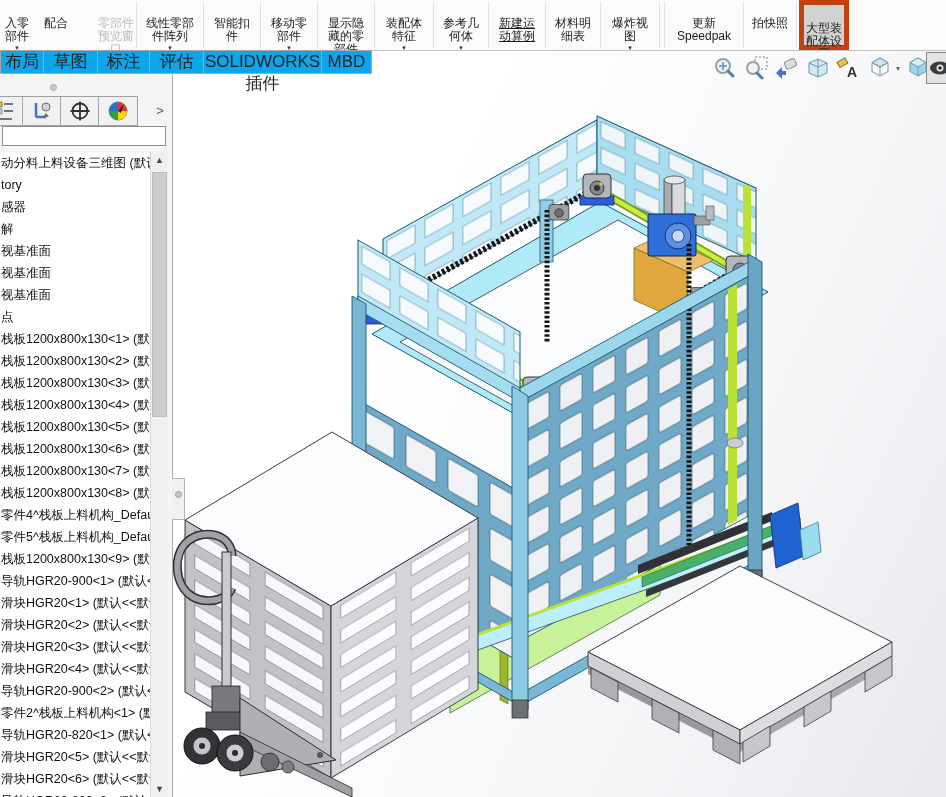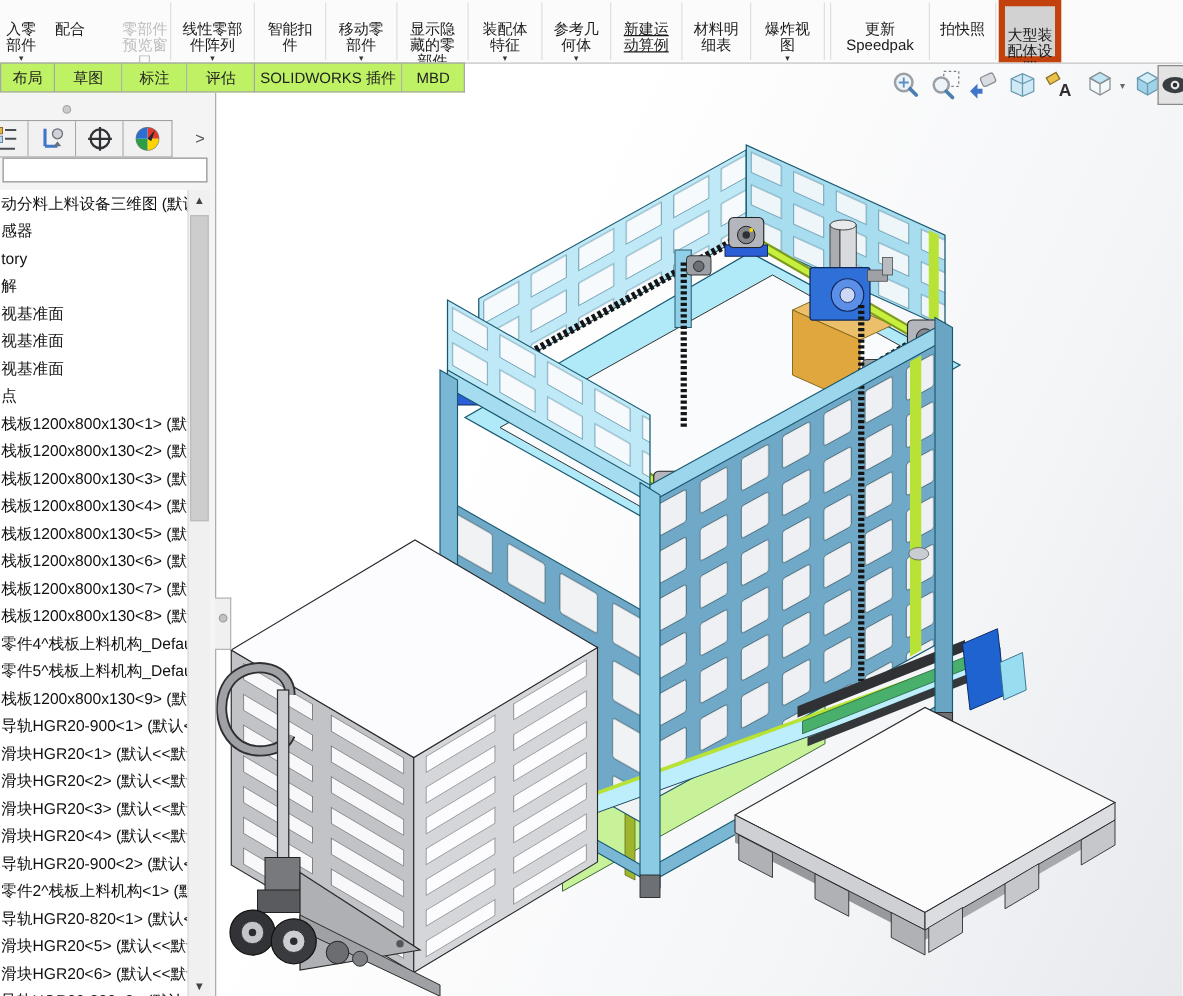--- a/index.html
+++ b/index.html
@@ -9,22 +9,22 @@
     border-bottom:1px solid #c3c3c3;display:flex;align-items:flex-start;overflow:hidden;}
   .rbtn{height:50px;box-sizing:border-box;display:flex;flex-direction:column;align-items:center;
     padding-top:17px;font-size:12px;line-height:13px;text-align:center;white-space:pre-line;
     color:#1a1a1a;flex:0 0 auto;cursor:default;}
   .rbtn .arr{font-size:7px;color:#333;margin-top:1px;line-height:7px;}
   .rbtn.disabled{color:#bcbcbc;align-items:flex-end;}
   .rbtn.active{background:#d2d2d2;border:5px solid #c2410c;}
   .rsep{width:1px;height:46px;background:#e0e0e0;margin:2px 2px 0 2px;flex:0 0 aupx;}
   
   .tabbar{position:absolute;left:0;top:50px;height:24px;display:flex;z-index:5;}
-  .tab{box-sizing:border-box;height:24px;line-height:22px;text-align:center;font-size:12px;
-    color:#222;background:#bef264;border:1px solid #a8a8a8;border-left:none;}
+  .tab{box-sizing:border-box;height:24px;line-height:22px;text-align:center;font-size:17px;
+    color:#222;background:#0ea5e9;border:1px solid #a8a8a8;border-left:none;}
   .tab:first-child{border-left:1px solid #a8a8a8;}
   
   .gfx{position:absolute;left:173px;top:50px;width:773px;height:747px;
     background:linear-gradient(115deg,#ffffff 30%,#f4f5f7 72%,#e7e9ed 100%);}
   .modelsvg{position:absolute;left:0;top:0;z-index:2;}
   
   .headsup{position:absolute;left:712px;top:55px;display:flex;align-items:center;gap:5px;z-index:6;}
   .hbtn{width:26px;height:26px;display:flex;align-items:center;justify-content:center;}
   .hcaret{font-size:8px;color:#666;margin-left:-2px;}
   .eyebtn{position:absolute;left:926px;top:52px;width:26px;height:30px;background:#e3e3e3;
@@ -403,22 +403,22 @@
           <path d="M11 11v9a9 9 0 0 1-9-9z" fill="#2e9e46"></path>
           <path d="M11 11H2a9 9 0 0 1 9-9z" fill="#2d6fd0"></path>
           <path d="M11 11L17 4l-3 9z" fill="#26282b"></path>
         </svg>
     </div>
   </div>
   <div class="pexpand">&gt;</div>
   <input class="filterbox" type="text" placeholder="" style="">
   <div class="treearea">
       <div class="trow">动分料上料设备三维图 (默认&lt;</div>
+      <div class="trow">tory</div>
       <div class="trow">感器</div>
-      <div class="trow">tory</div>
       <div class="trow">解</div>
       <div class="trow">视基准面</div>
       <div class="trow">视基准面</div>
       <div class="trow">视基准面</div>
       <div class="trow">点</div>
       <div class="trow">栈板1200x800x130&lt;1&gt; (默认</div>
       <div class="trow">栈板1200x800x130&lt;2&gt; (默认</div>
       <div class="trow">栈板1200x800x130&lt;3&gt; (默认</div>
       <div class="trow">栈板1200x800x130&lt;4&gt; (默认</div>
       <div class="trow">栈板1200x800x130&lt;5&gt; (默认</div>

